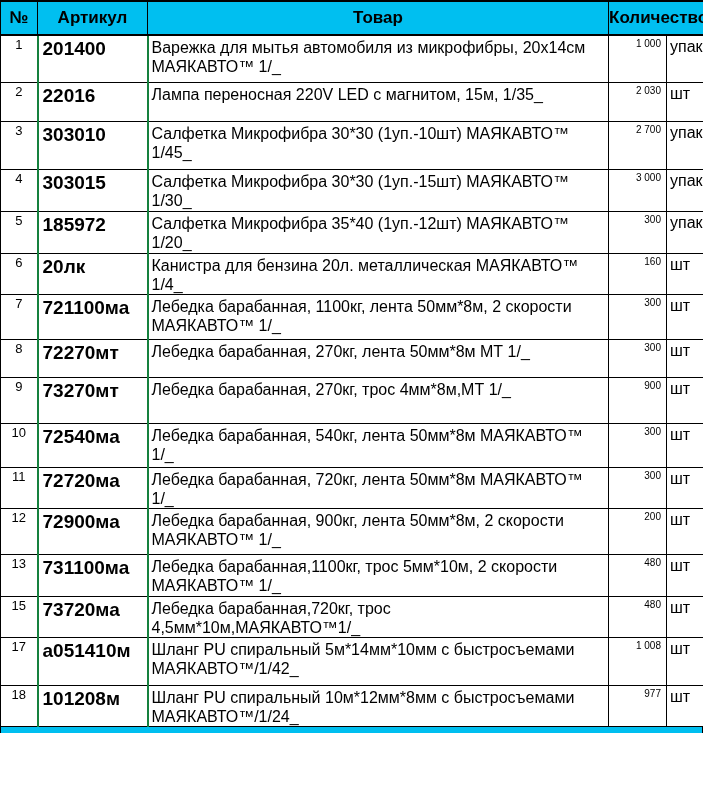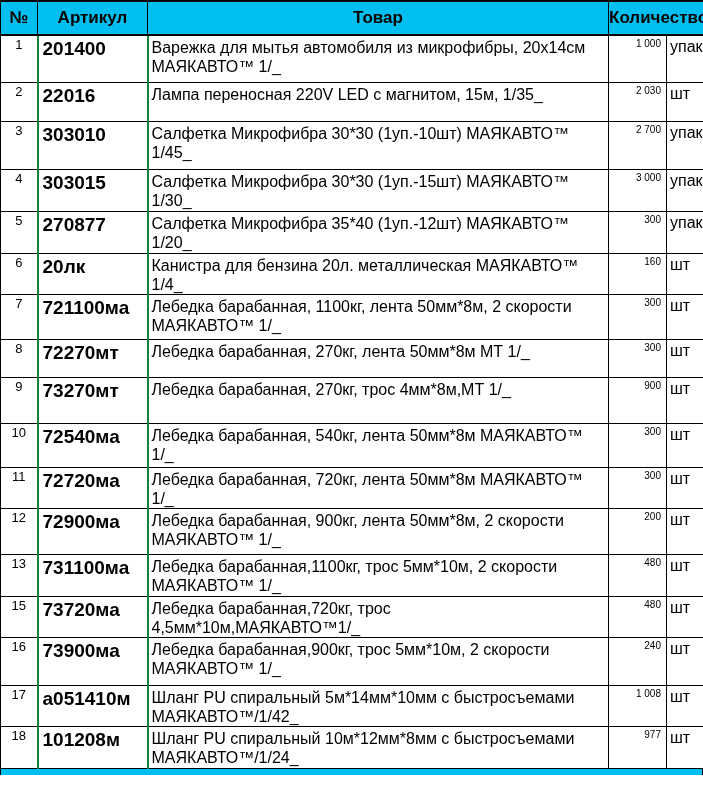--- a/index.html
+++ b/index.html
@@ -156,21 +156,21 @@
         <tr>
           <td class="num">4</td>
           <td class="article">303015</td>
           <td class="product">Салфетка Микрофибра 30*30 (1уп.-15шт) МАЯКАВТО™
 1/30_</td>
           <td class="qty">3 000</td>
           <td class="unit">упак</td>
         </tr>
         <tr>
           <td class="num">5</td>
-          <td class="article">270877</td>
+          <td class="article">185972</td>
           <td class="product">Салфетка Микрофибра 35*40 (1уп.-12шт) МАЯКАВТО™
 1/20_</td>
           <td class="qty">300</td>
           <td class="unit">упак</td>
         </tr>
         <tr>
           <td class="num">6</td>
           <td class="article">20лк</td>
           <td class="product">Канистра  для бензина 20л. металлическая МАЯКАВТО™
 1/4_</td>
@@ -233,28 +233,20 @@
         </tr>
         <tr>
           <td class="num">15</td>
           <td class="article">73720ма</td>
           <td class="product">Лебедка барабанная,720кг, трос
 4,5мм*10м,МАЯКАВТО™1/_</td>
           <td class="qty">480</td>
           <td class="unit">шт</td>
         </tr>
         <tr>
-          <td class="num">16</td>
-          <td class="article">73900ма</td>
-          <td class="product">Лебедка барабанная,900кг, трос 5мм*10м, 2 скорости
-МАЯКАВТО™ 1/_</td>
-          <td class="qty">240</td>
-          <td class="unit">шт</td>
-        </tr>
-        <tr>
           <td class="num">17</td>
           <td class="article">а051410м</td>
           <td class="product">Шланг PU спиральный  5м*14мм*10мм с быстросъемами
 МАЯКАВТО™/1/42_</td>
           <td class="qty">1 008</td>
           <td class="unit">шт</td>
         </tr>
         <tr>
           <td class="num">18</td>
           <td class="article">101208м</td>

